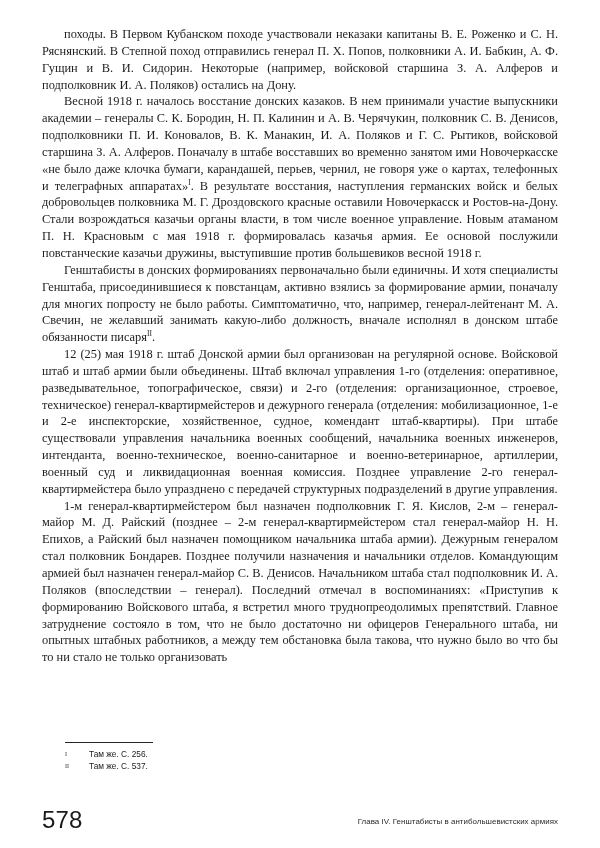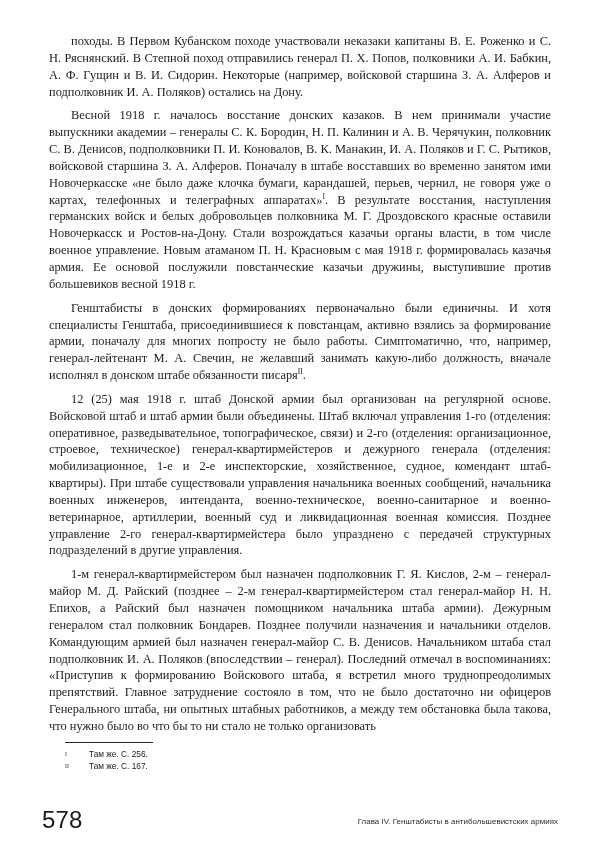--- a/index.html
+++ b/index.html
@@ -22,21 +22,21 @@
     top: 26px;
     width: 516px;
     font-size: 12.4px;
     line-height: 16.85px;
     text-align: justify;
     text-justify: inter-word;
     color: #1d1d1d;
     -webkit-font-smoothing: antialiased;
   }
   .body-text p {
-    margin: 7px;
+    margin: 0;
     text-indent: 22px;
     hyphens: manual;
   }
   .body-text p.cont {
     text-indent: 22px;
   }
   sup.fn {
     font-size: 7.5px;
     vertical-align: super;
     line-height: 0;
@@ -125,21 +125,21 @@
 
   <div class="footnote-area">
     <div class="fn-rule"></div>
     <div class="fn-list">
       <div class="fn-item">
         <span class="fn-marker">I</span>
         <span class="fn-text">Там же. С. 256.</span>
       </div>
       <div class="fn-item">
         <span class="fn-marker">II</span>
-        <span class="fn-text">Там же. С. 167.</span>
+        <span class="fn-text">Там же. С. 537.</span>
       </div>
     </div>
   </div>
 
   <div class="footer">
     <div class="page-number">578</div>
     <div class="running-head">Глава IV. Генштабисты в антибольшевистских армиях</div>
   </div>
 
 </div>

